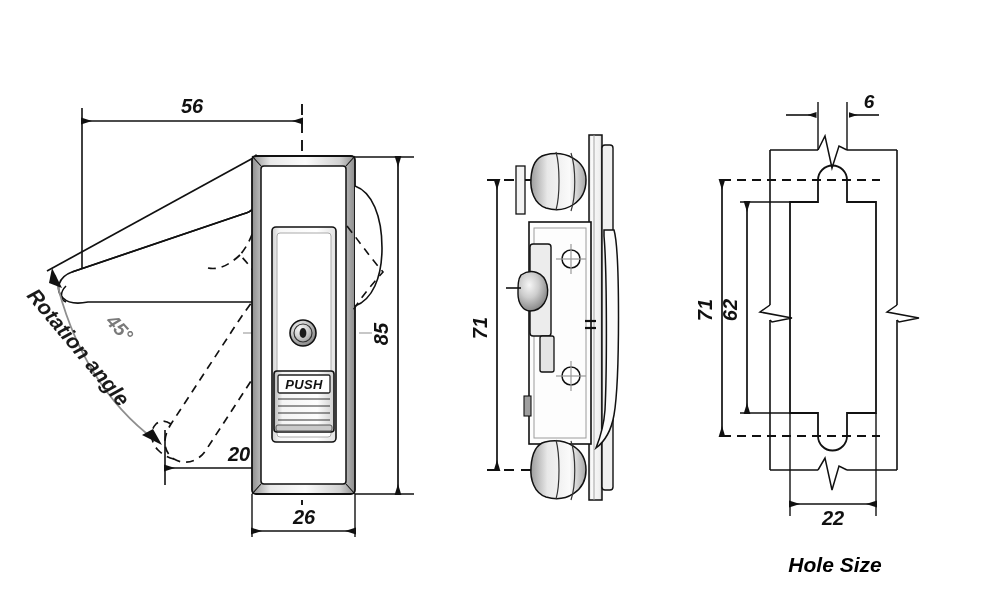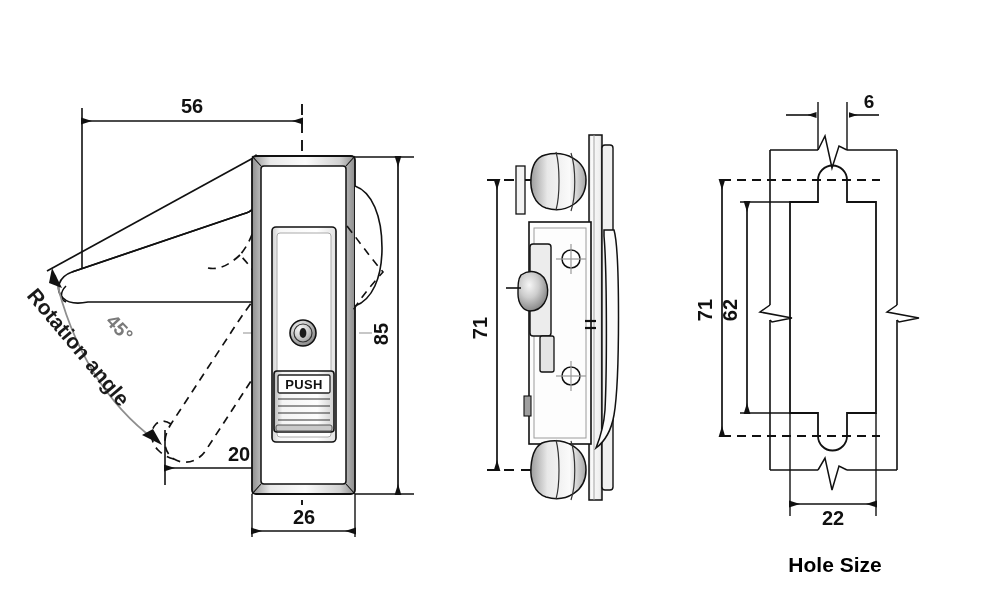--- a/index.html
+++ b/index.html
@@ -2,21 +2,21 @@
 <html><head>
 <meta charset="utf-8">
 <title>Technical Drawing</title>
 <style>
   html,body{margin:0;padding:0;background:#ffffff;}
   body{
     width:1000px;height:615px;position:relative;overflow:hidden;
     font-family:"Liberation Sans", sans-serif;
     color:#000;
   }
-  #stage{position:absolute;left:0;top:0;width:1000px;height:540px;}
+  #stage{position:absolute;left:0;top:0;width:1000px;height:540px;font-style:italic;}
   svg.dwg{position:absolute;left:0;top:0;width:1000px;height:615px;}
   .dimtext{
     font-family:"Liberation Sans", sans-serif;
     font-weight:bold;
     font-size:20px;
     fill:#111;
   }
   .dimtext-sm{
     font-family:"Liberation Sans", sans-serif;
     font-weight:bold;

